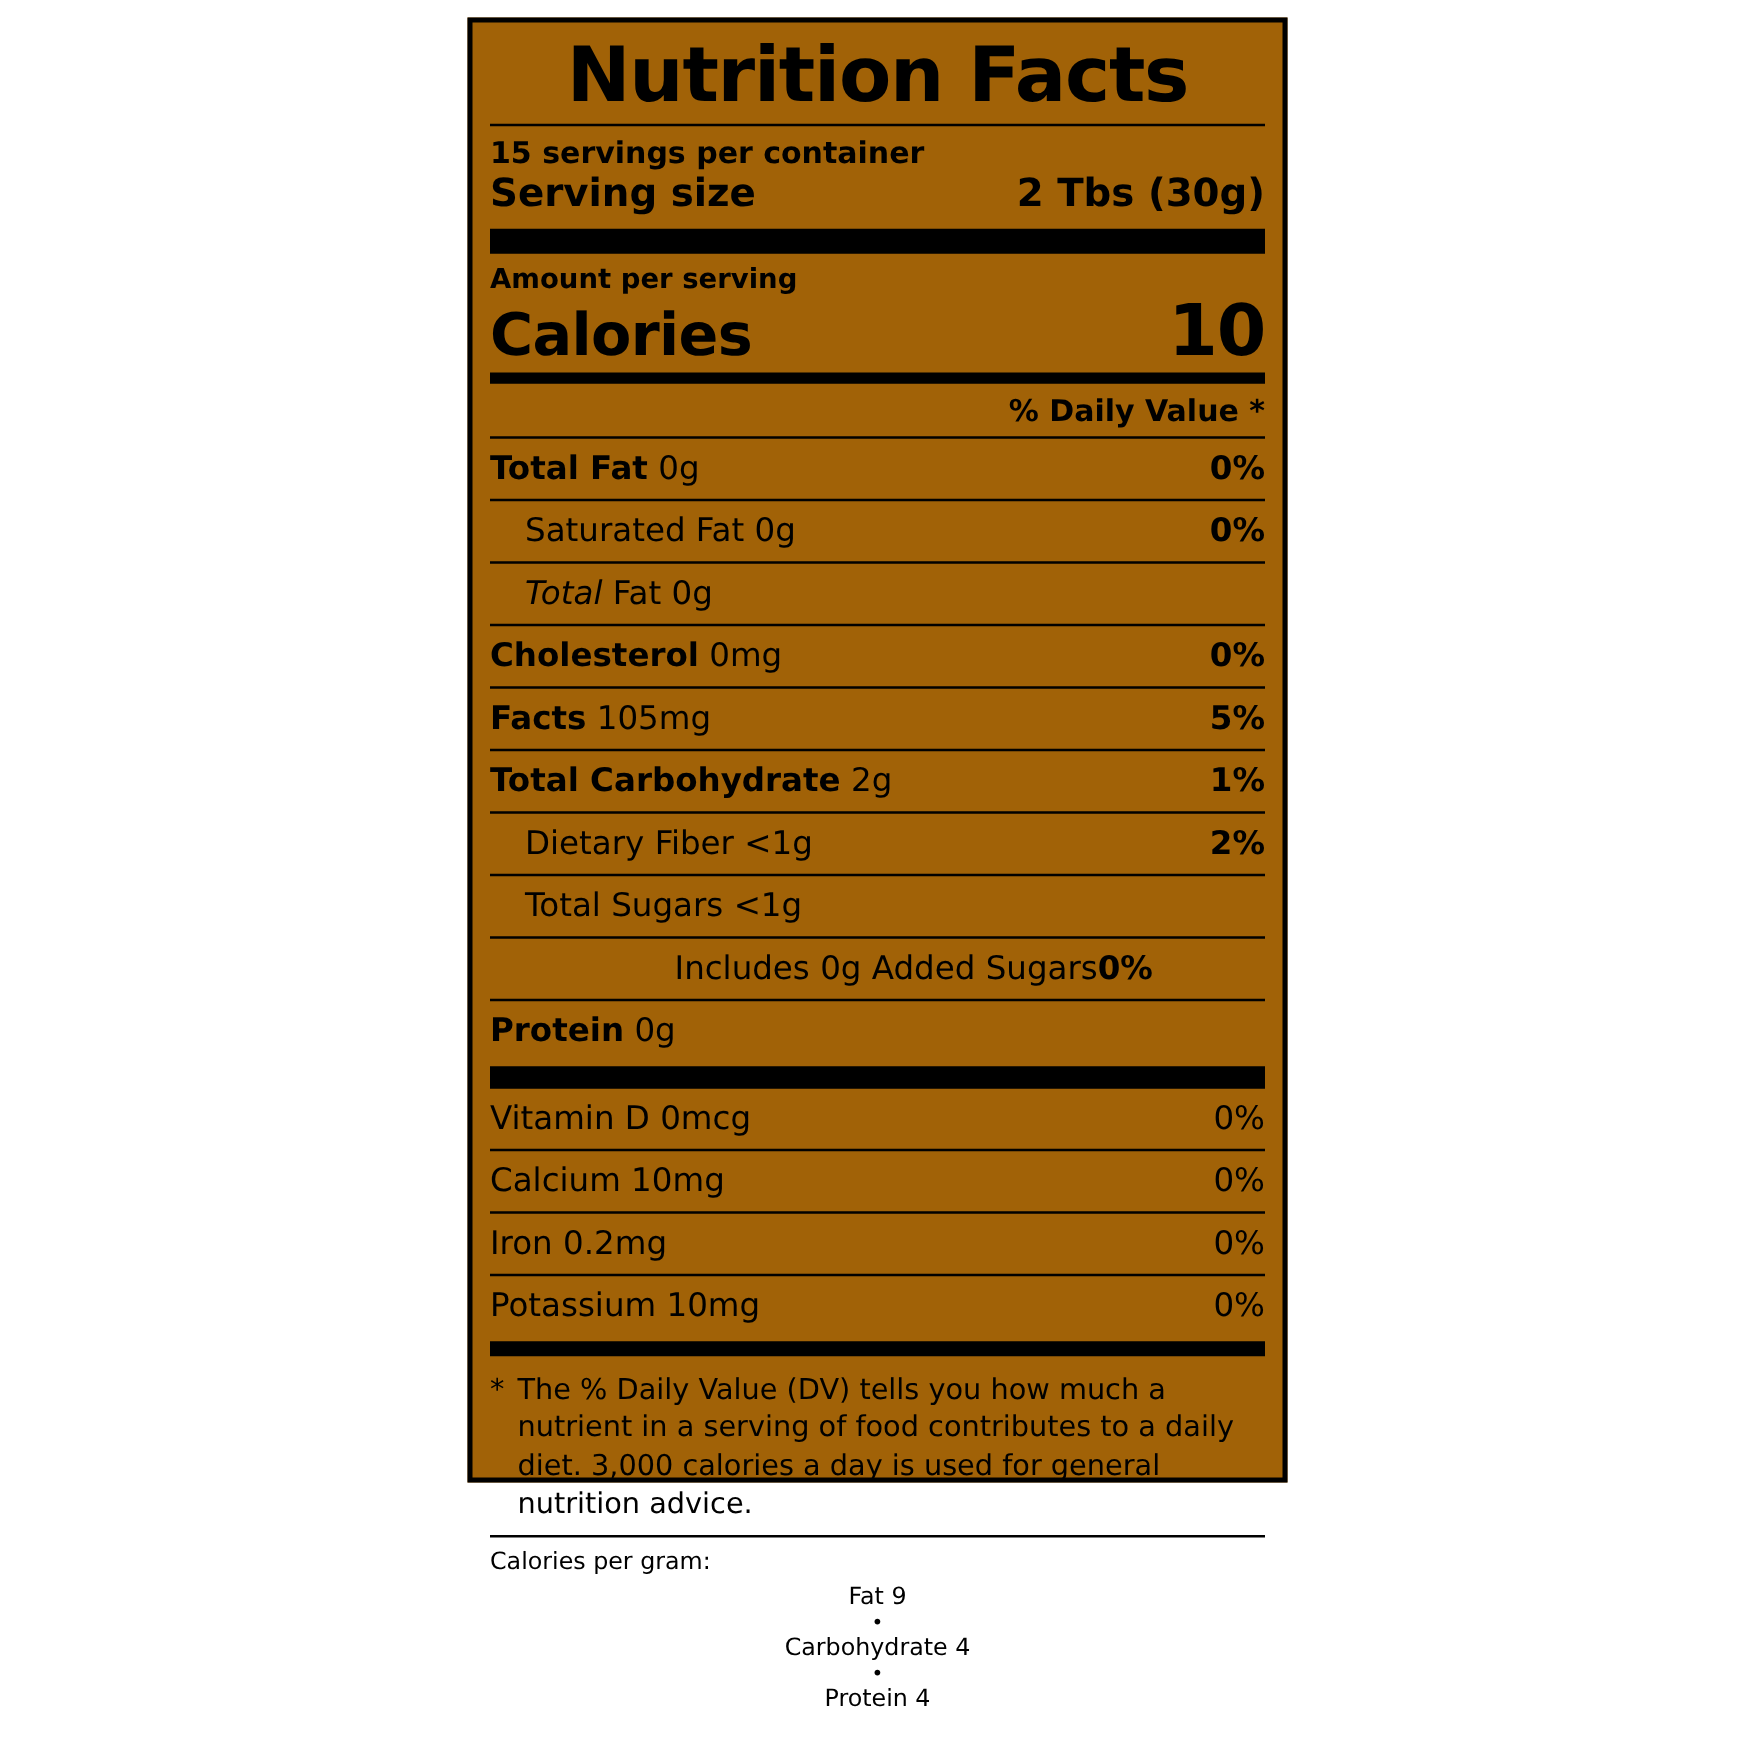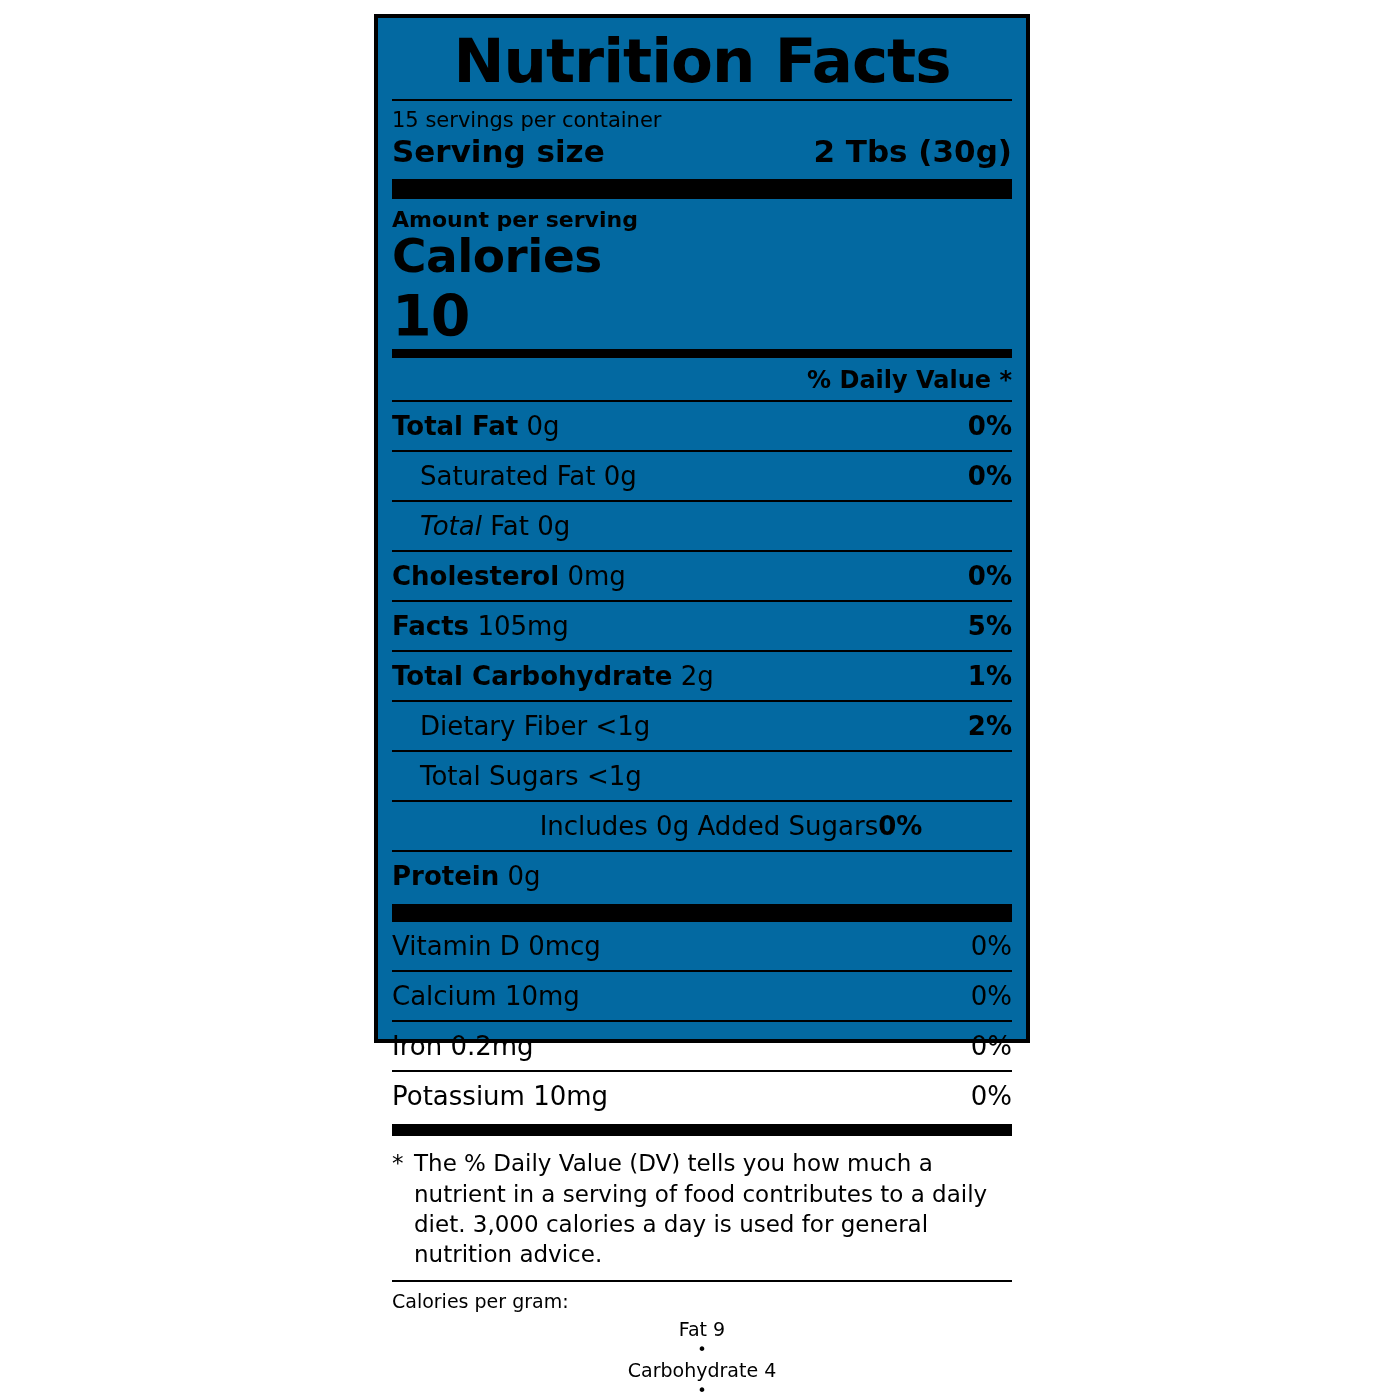--- a/index.html
+++ b/index.html
@@ -16,24 +16,24 @@
   .page {
     position: relative;
     width: 1400px;
     height: 1400px;
   }
   .label {
     position: absolute;
     left: 374px;
     top: 14px;
     width: 656px;
-    height: 1029px;
+    height: 1172px;
     box-sizing: border-box;
     border: 4px solid #000;
-    background: #0369a1;
+    background: #a16207;
     padding: 0 14px;
   }
   .title {
     font-weight: bold;
     font-size: 61px;
     line-height: 1.0;
     letter-spacing: -1px;
     text-align: center;
     margin-top: 12px;
     margin-bottom: 8px;
@@ -49,44 +49,44 @@
     height: 20px;
     background: #000;
     margin: 6px 0 0 0;
   }
   .rule-thick2 {
     height: 18px;
     background: #000;
     margin: 4px 0 0 0;
   }
   .servings {
-    font-size: 21px;
+    font-size: 24px;
     line-height: 1.25;
     padding-top: 6px;
+    font-weight: bold;
   }
   .serving-size-row {
     display: flex;
     justify-content: space-between;
     align-items: flex-start;
     font-weight: bold;
     font-size: 31px;
     padding-bottom: 4px;
   }
   .amount-per {
     font-weight: bold;
     font-size: 22px;
     padding-top: 8px;
   }
   .calories-row {
     display: flex;
     justify-content: space-between;
     align-items: baseline;
     font-weight: bold;
     margin-top: -4px;
-    flex-direction: column;
   }
   .calories-label {
     font-size: 47px;
     letter-spacing: -0.5px;
   }
   .calories-value {
     font-size: 57px;
     letter-spacing: -1px;
   }
   .dv-header {

